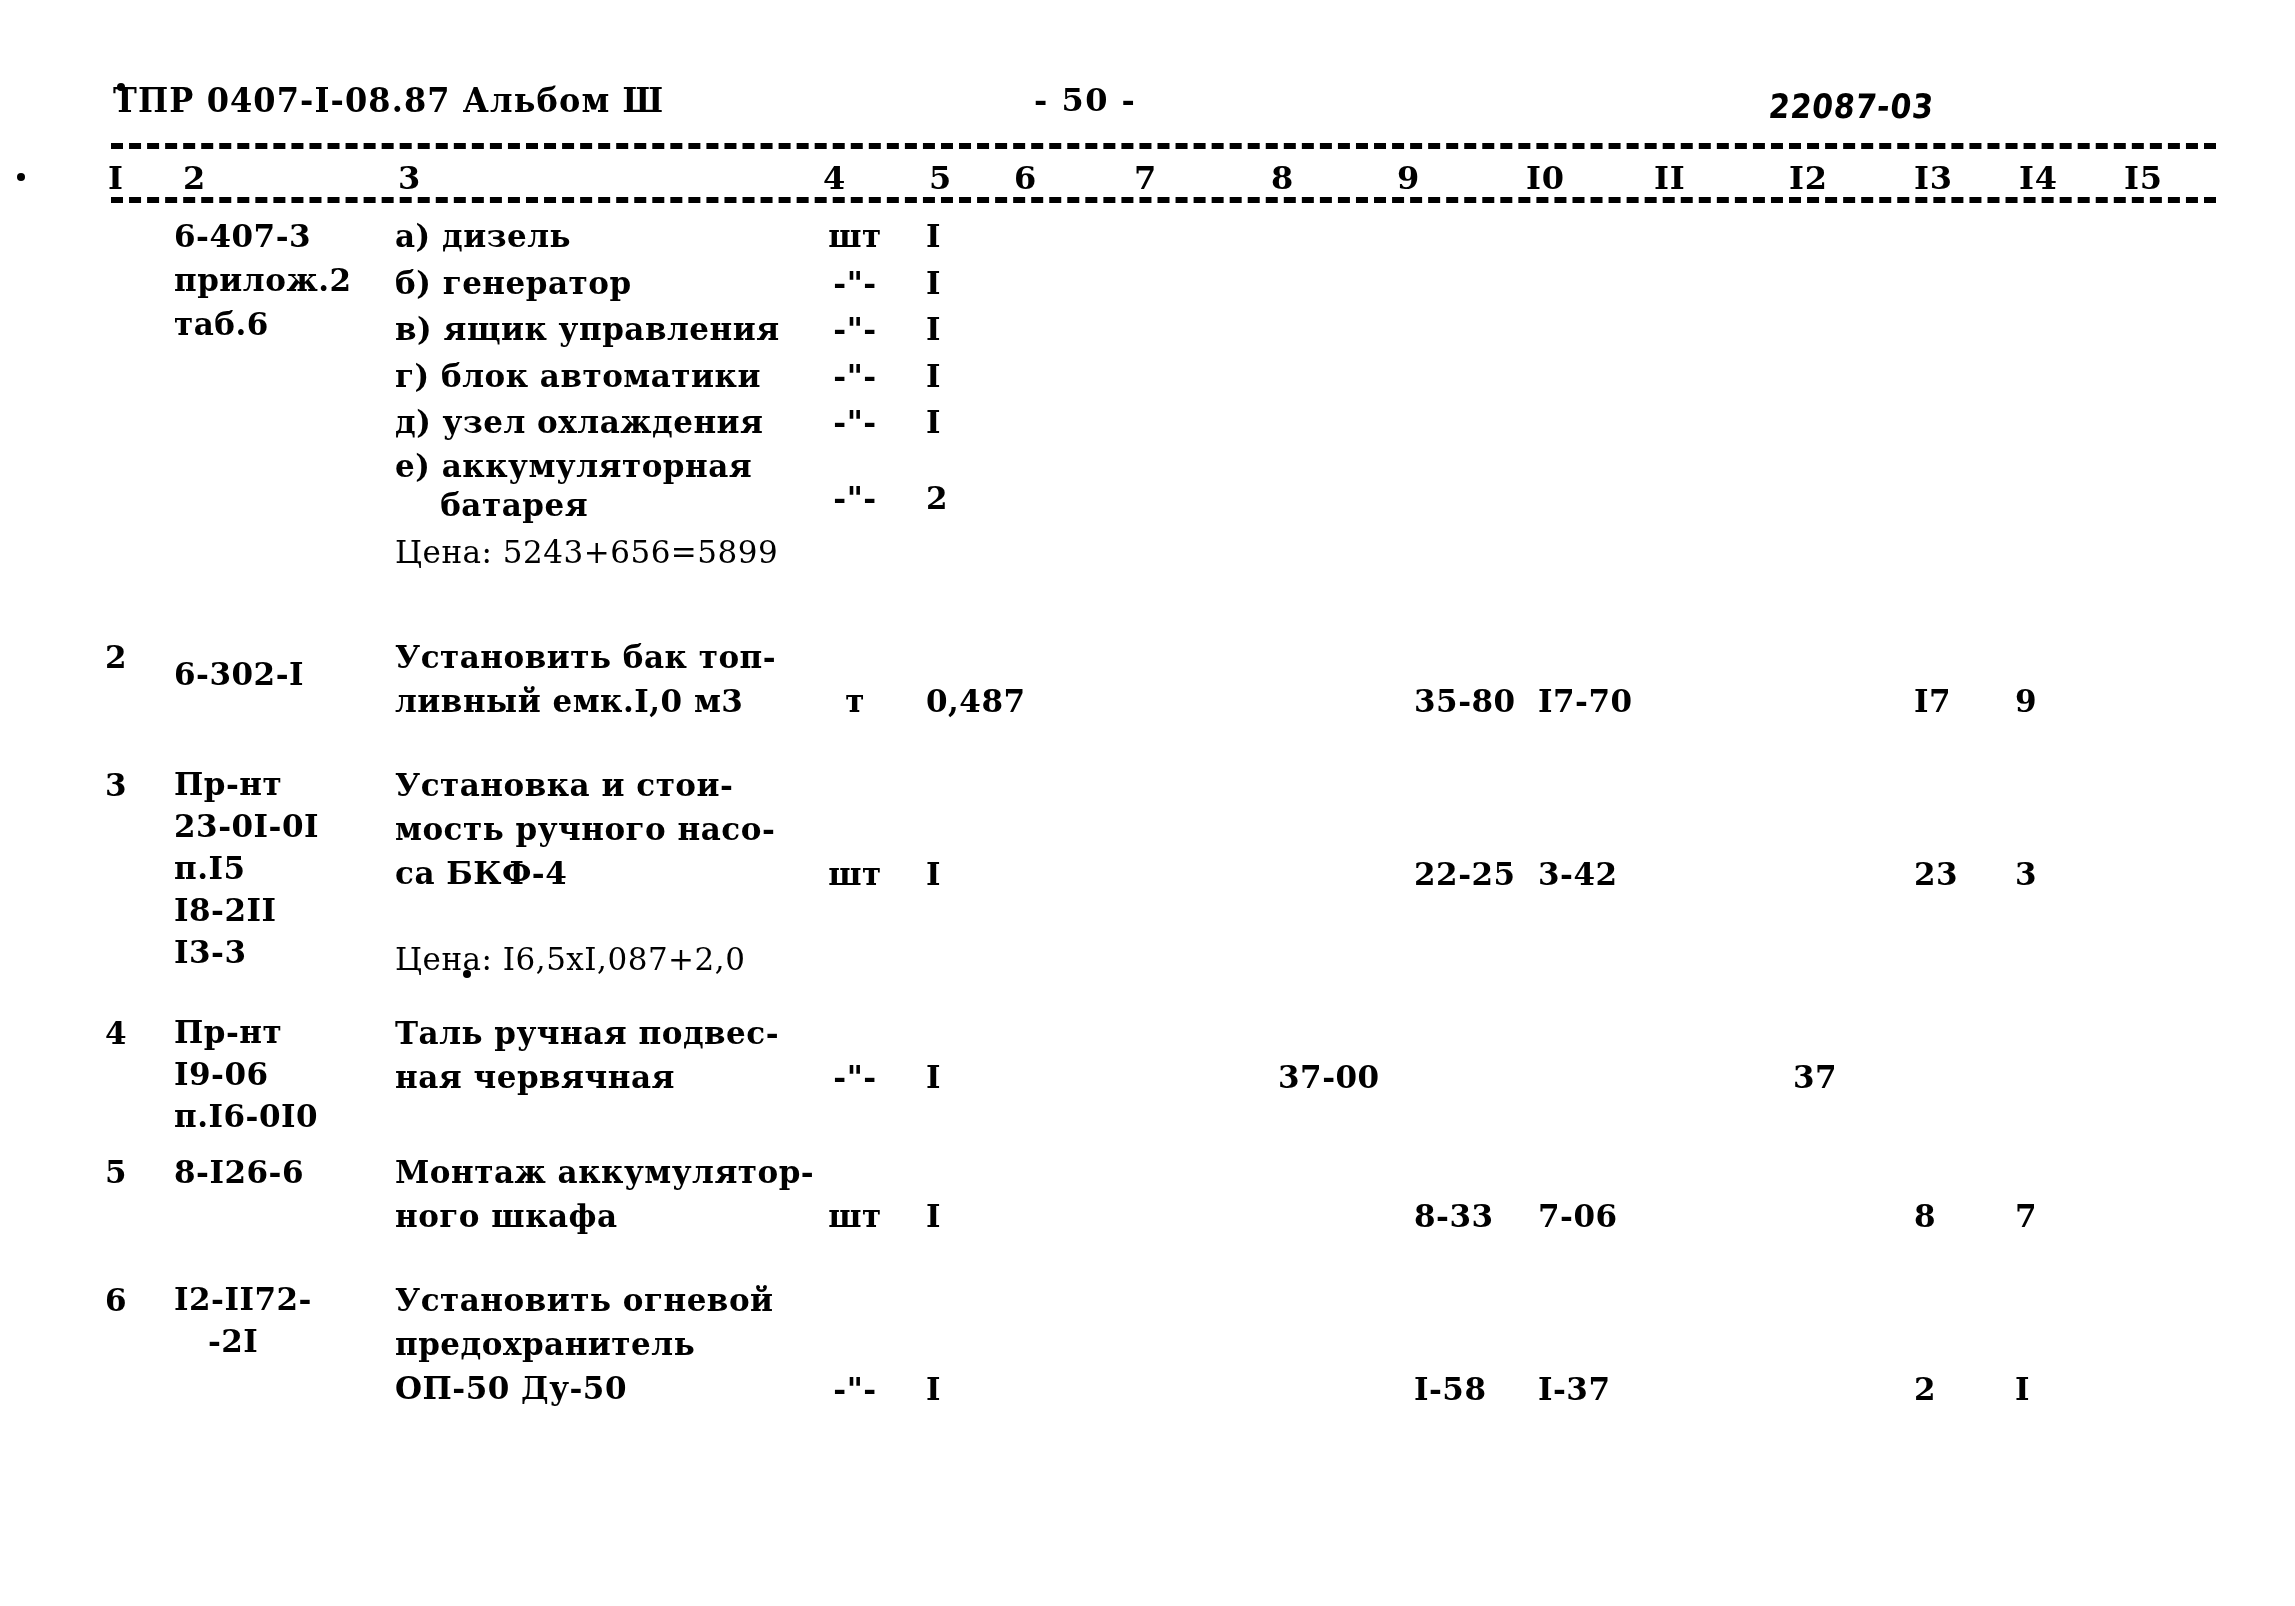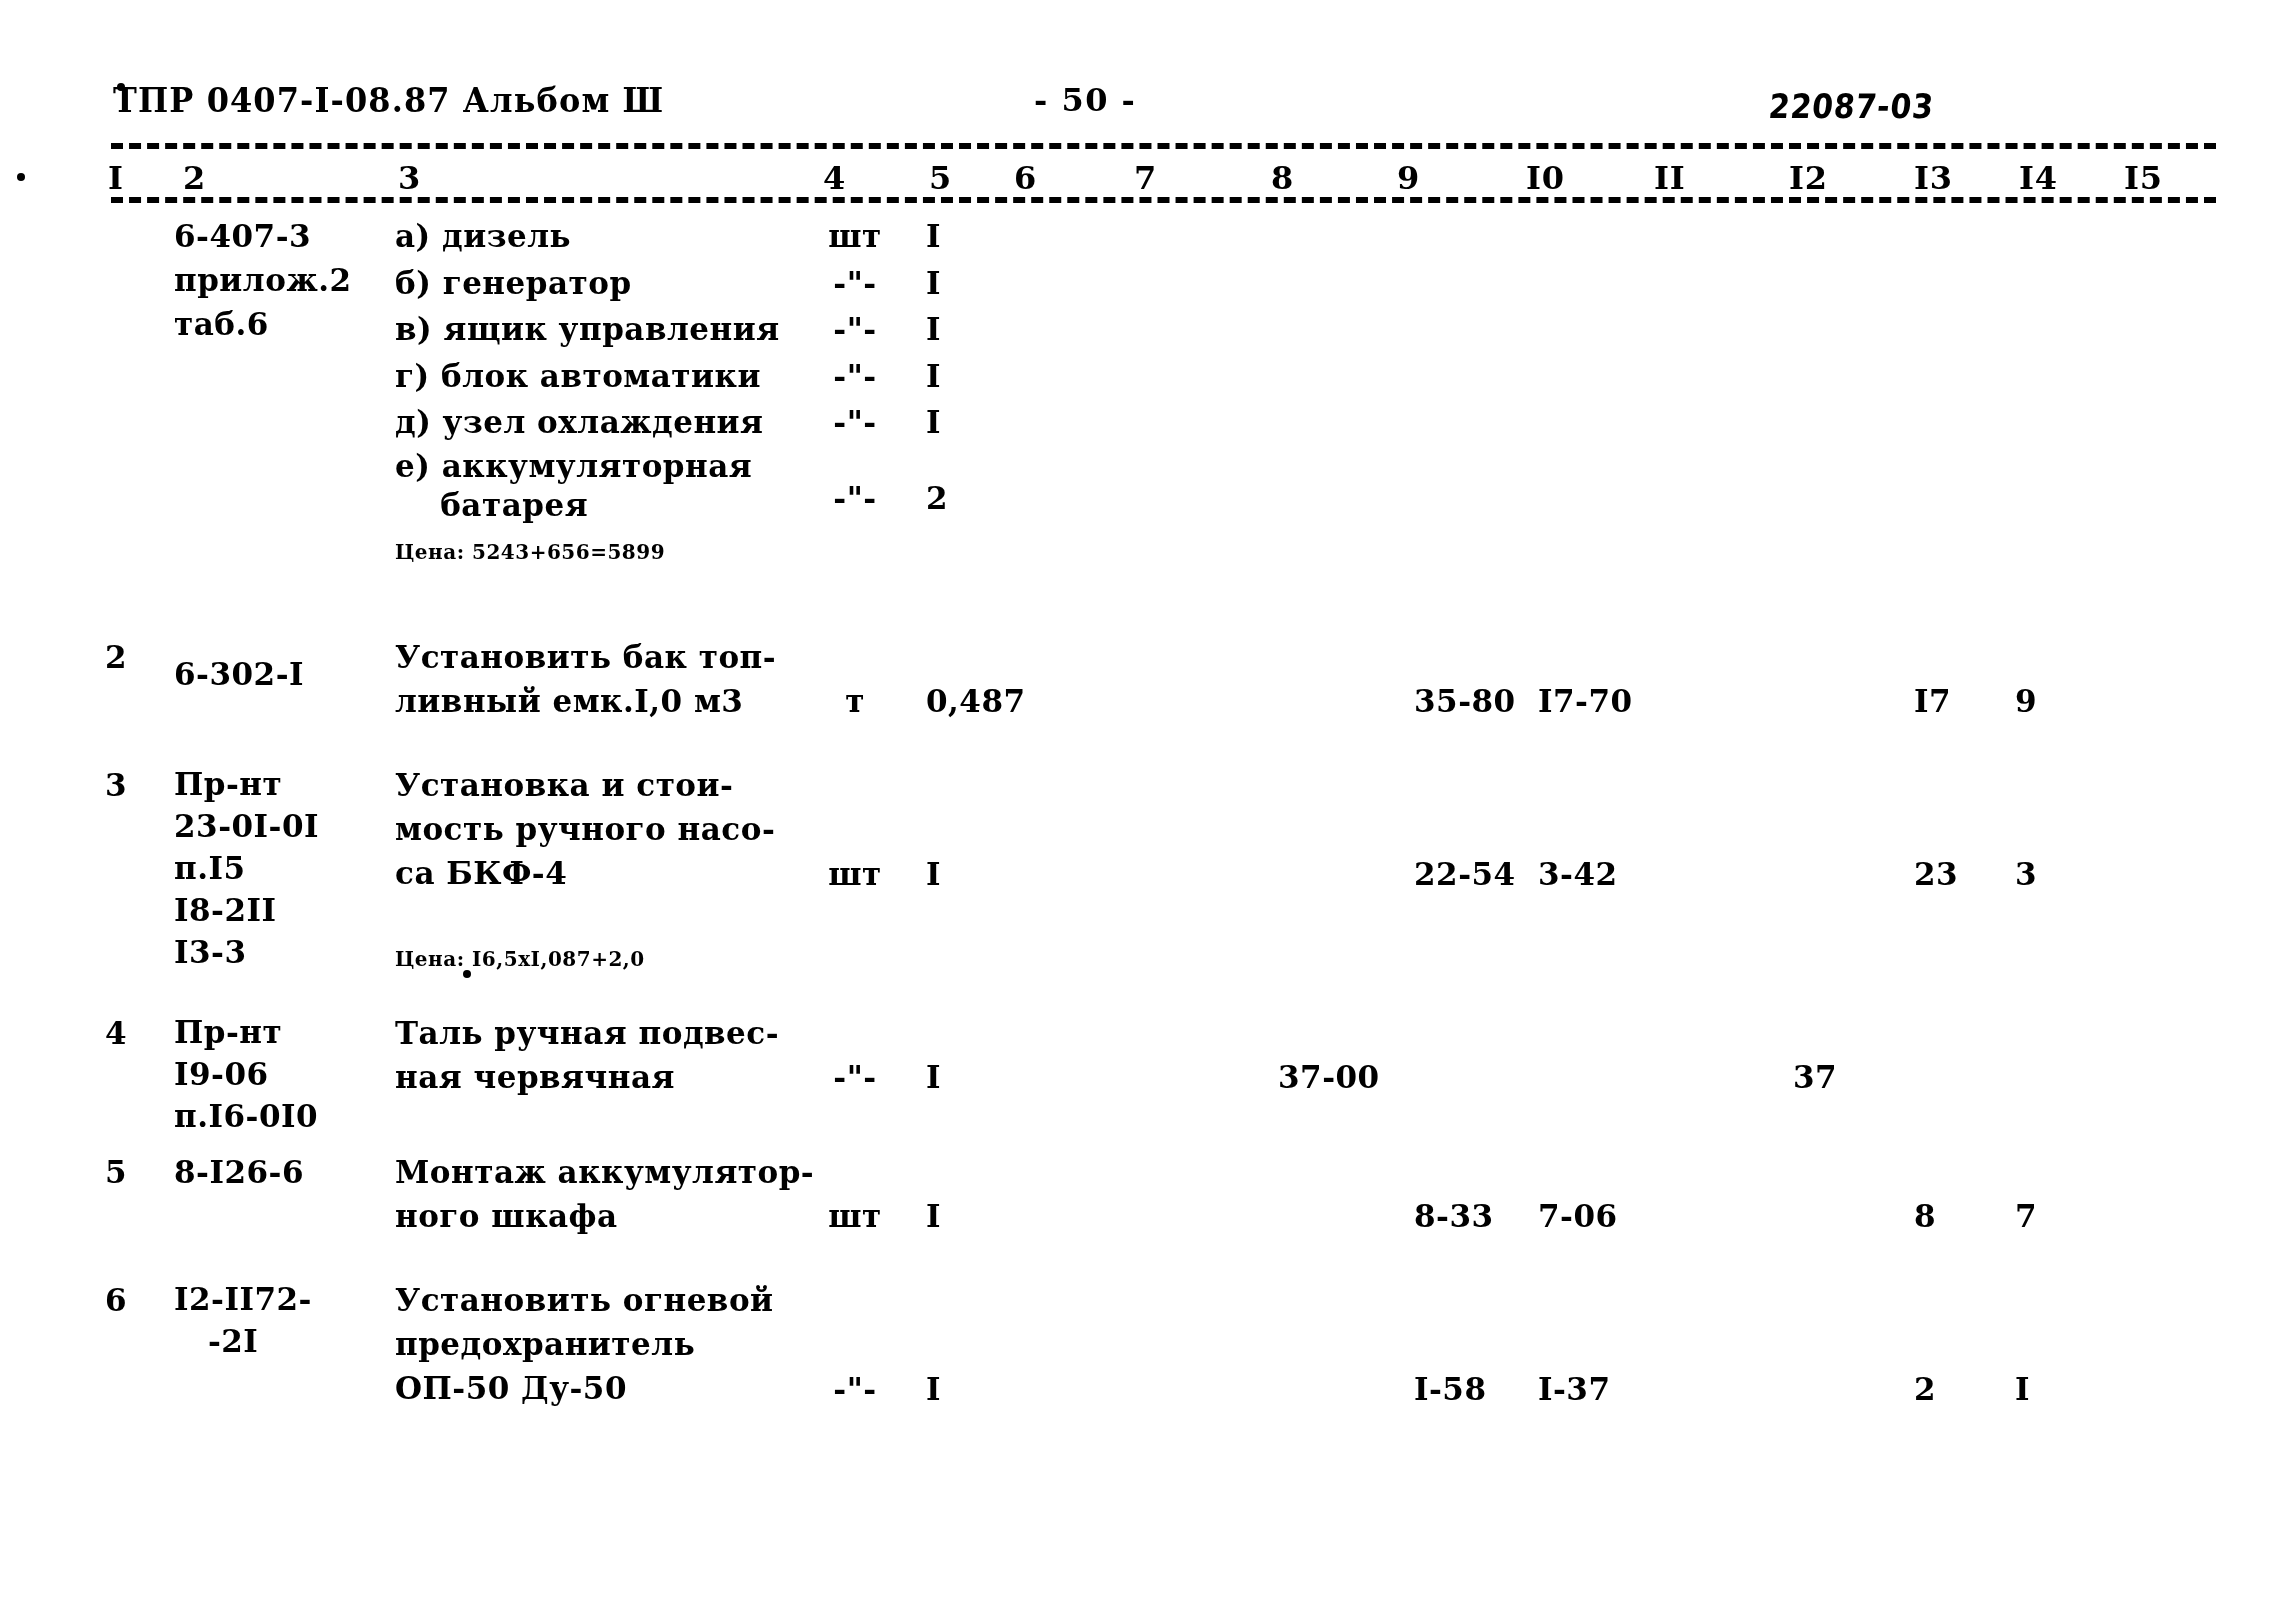--- a/index.html
+++ b/index.html
@@ -109,21 +109,21 @@
   .cell.c3  { left: 395px;  width: 421px; text-align: left; }
   .cell.c4  { left: 821px; width: 68px;  text-align: center; }
   .cell.c5  { left: 926px; width: 120px; text-align: left; }
   .cell.c8  { left: 1278px; width: 128px; text-align: left; }
   .cell.c9  { left: 1414px; width: 120px; text-align: left; }
   .cell.c10 { left: 1538px; width: 120px; text-align: left; }
   .cell.c12 { left: 1793px; width: 113px; text-align: left; }
   .cell.c13 { left: 1914px; width: 90px; text-align: left; }
   .cell.c14 { left: 2015px; width: 90px; text-align: left; }
 
-  .note { font-size: 20px; font-weight: bold; }
+  .note { font-size: 31px; font-weight: normal; }
 
   .stray-dot {
     position: absolute;
     width: 8.3px;
     height: 8.3px;
     background: #000;
     border-radius: 50%;
   }
 </style>
 </head>
@@ -213,21 +213,21 @@
       <div class="cell c2" style="top:0px; line-height:42px;">Пр-нт
 23-0I-0I
 п.I5
 I8-2II
 I3-3</div>
       <div class="cell c3" style="top:0px; width:466px;">Установка и стои-
 мость ручного насо-
 са БКФ-4</div>
       <div class="cell c4" style="top:89px;">шт</div>
       <div class="cell c5" style="top:89px;">I</div>
-      <div class="cell c9" style="top:89px;">22-54</div>
+      <div class="cell c9" style="top:89px;">22-25</div>
       <div class="cell c10" style="top:89px;">3-42</div>
       <div class="cell c13" style="top:89px;">23</div>
       <div class="cell c14" style="top:89px;">3</div>
       <div class="cell c3 note" style="top:174px; width:571px;">Цена: I6,5xI,087+2,0</div>
     </div>
 
     <div class="row" style="top:797px; height:135px;">
       <div class="cell c1" style="top:0px;">4</div>
       <div class="cell c2" style="top:0px; line-height:42px;">Пр-нт
 I9-06

